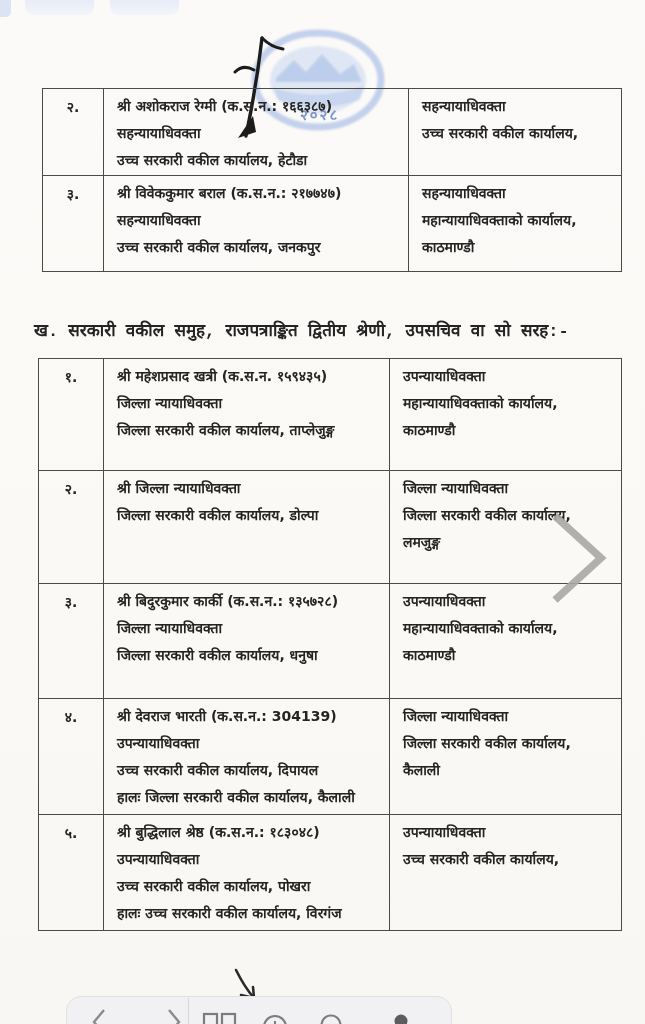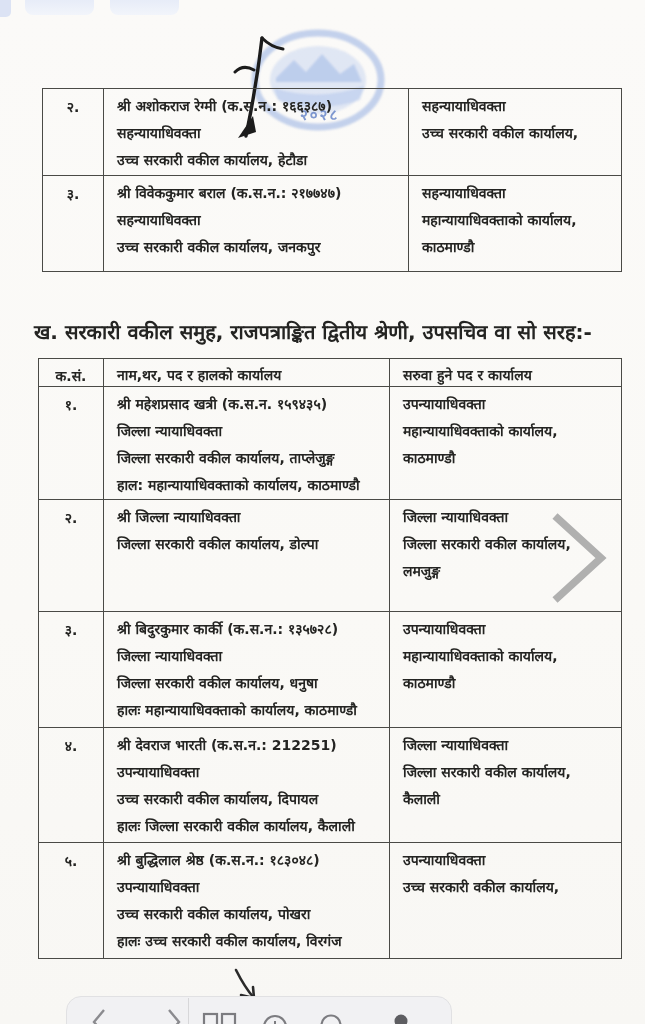--- a/index.html
+++ b/index.html
@@ -20,21 +20,21 @@
   .t2{left:38px;top:358px;width:582px;}
   .row{display:grid;}
   .t1 .row{grid-template-columns:60px 305px 1fr;}
   .t2 .row{grid-template-columns:64px 286px 1fr;}
   .row + .row{border-top:1.6px solid #4a4a46;}
   .c{padding:4px 8px 0 13px;overflow:hidden;}
   .c + .c{border-left:1.6px solid #4a4a46;}
   .sn{text-align:center;padding:5px 2px 0 2px;}
   .ln{line-height:27px;font-size:14px;font-weight:600;white-space:nowrap;}
   .hdr .ln{font-weight:700;line-height:24px;}
-  .heading{position:absolute;left:34px;top:318px;font-size:20px;font-weight:700;white-space:nowrap;}
+  .heading{position:absolute;left:34px;top:318px;font-size:17px;font-weight:700;white-space:nowrap;font-family:Liberation Mono, monospace;}
   
   .stamp{position:absolute;left:246px;top:26px;width:144px;height:116px;pointer-events:none;}
   .stamp svg{filter:blur(1.3px);}
   .stamp-year{
     position:absolute;left:44px;top:78px;font-size:15px;font-weight:700;
     color:rgba(96,128,198,.8);filter:blur(.4px);letter-spacing:2px;margin-left:10px;
   }
   .pen{position:absolute;pointer-events:none;}
   .pen-top{left:228px;top:30px;}
   .pen-bottom{left:226px;top:966px;}
@@ -98,33 +98,27 @@
         <div class="ln">सहन्यायाधिवक्ता</div>
         <div class="ln">महान्यायाधिवक्ताको कार्यालय,</div>
         <div class="ln">काठमाण्डौ</div>
       </div>
     </div>
   </div>
 
   <div class="heading">ख. सरकारी वकील समुह, राजपत्राङ्कित द्वितीय श्रेणी, उपसचिव वा सो सरह:-</div>
 
   <div class="tbl t2">
-    <div class="row hdr" style="height:27.4px">
-      <div class="c sn ln">क.सं.</div>
-      <div class="c ln">नाम,थर, पद र हालको कार्यालय</div>
-      <div class="c ln">सरुवा हुने पद र कार्यालय</div>
-    </div>
 
     <div class="row" style="height:111.4px">
       <div class="c sn ln">१.</div>
       <div class="c">
         <div class="ln">श्री महेशप्रसाद खत्री (क.स.न. १५९४३५)</div>
         <div class="ln">जिल्ला न्यायाधिवक्ता</div>
         <div class="ln">जिल्ला सरकारी वकील कार्यालय, ताप्लेजुङ्ग</div>
-        <div class="ln">हाल: महान्यायाधिवक्ताको कार्यालय, काठमाण्डौ</div>
       </div>
       <div class="c">
         <div class="ln">उपन्यायाधिवक्ता</div>
         <div class="ln">महान्यायाधिवक्ताको कार्यालय,</div>
         <div class="ln">काठमाण्डौ</div>
       </div>
     </div>
 
     <div class="row" style="height:111.4px">
       <div class="c sn ln">२.</div>
@@ -138,33 +132,32 @@
         <div class="ln">लमजुङ्ग</div>
       </div>
     </div>
 
     <div class="row" style="height:114.4px">
       <div class="c sn ln">३.</div>
       <div class="c">
         <div class="ln">श्री बिदुरकुमार कार्की (क.स.न.: १३५७२८)</div>
         <div class="ln">जिल्ला न्यायाधिवक्ता</div>
         <div class="ln">जिल्ला सरकारी वकील कार्यालय, धनुषा</div>
-        <div class="ln">हालः महान्यायाधिवक्ताको कार्यालय, काठमाण्डौ</div>
       </div>
       <div class="c">
         <div class="ln">उपन्यायाधिवक्ता</div>
         <div class="ln">महान्यायाधिवक्ताको कार्यालय,</div>
         <div class="ln">काठमाण्डौ</div>
       </div>
     </div>
 
     <div class="row" style="height:114.4px">
       <div class="c sn ln">४.</div>
       <div class="c">
-        <div class="ln">श्री देवराज भारती (क.स.न.: 212251)</div>
+        <div class="ln">श्री देवराज भारती (क.स.न.: 304139)</div>
         <div class="ln">उपन्यायाधिवक्ता</div>
         <div class="ln">उच्च सरकारी वकील कार्यालय, दिपायल</div>
         <div class="ln">हालः जिल्ला सरकारी वकील कार्यालय, कैलाली</div>
       </div>
       <div class="c">
         <div class="ln">जिल्ला न्यायाधिवक्ता</div>
         <div class="ln">जिल्ला सरकारी वकील कार्यालय,</div>
         <div class="ln">कैलाली</div>
       </div>
     </div>

